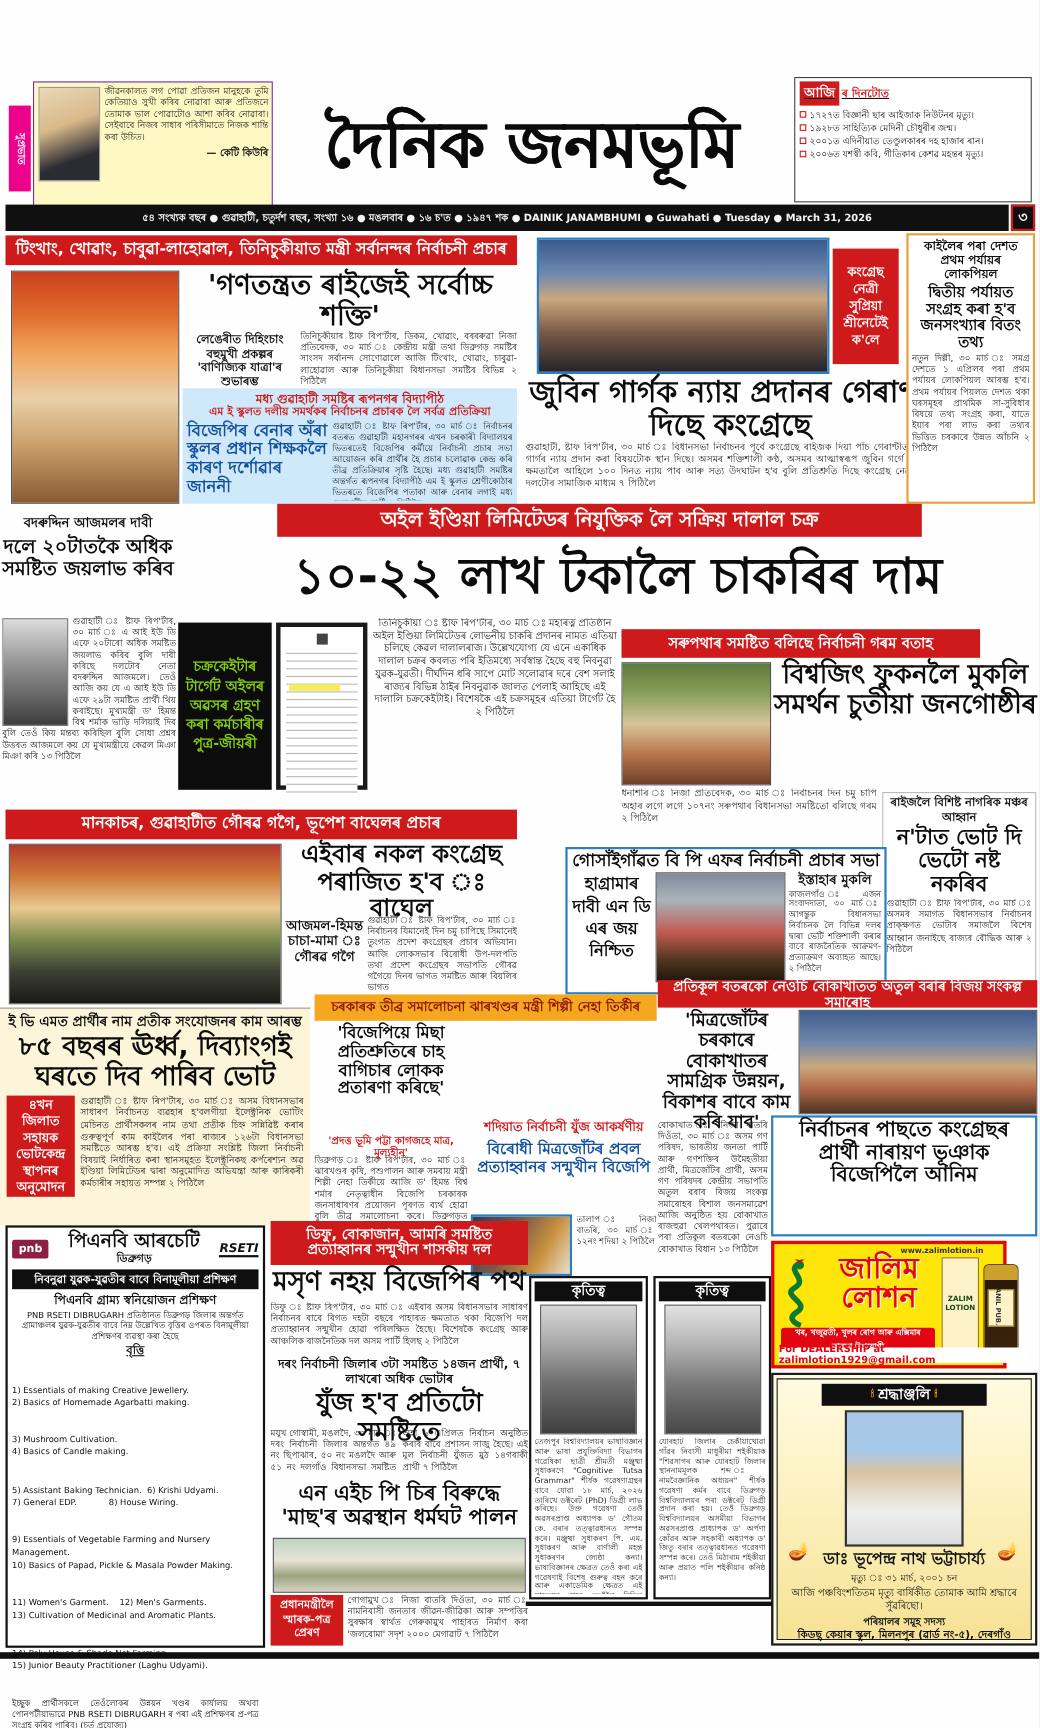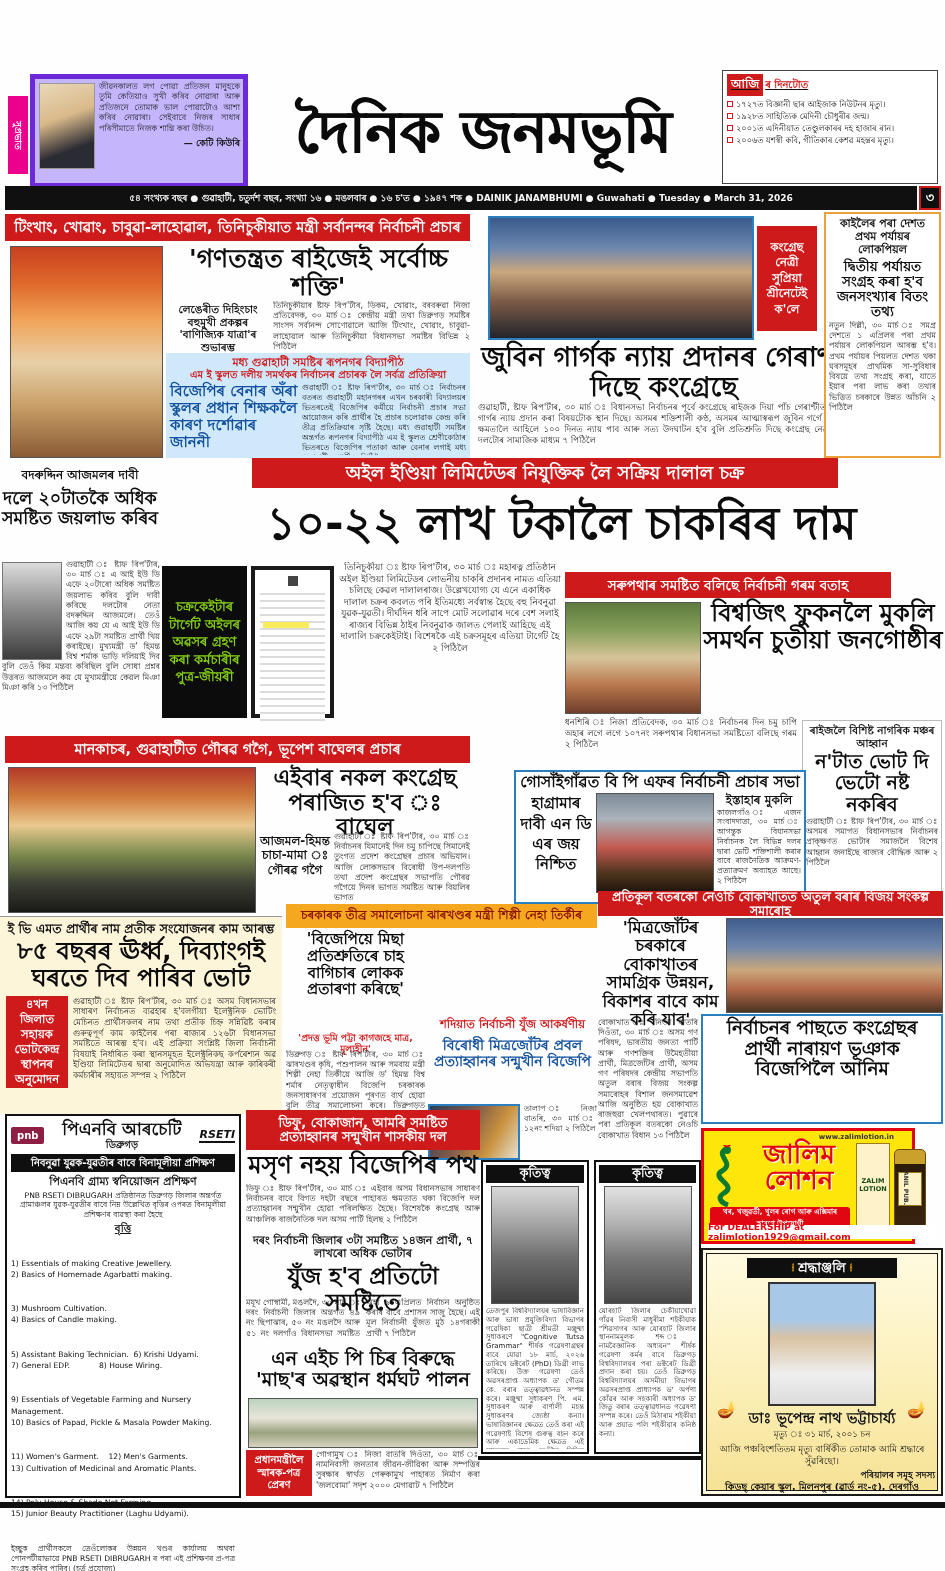--- a/index.html
+++ b/index.html
@@ -16,21 +16,21 @@
   .bluefr{border:2px solid #2a7fc1;}
   .sep{background:#101010;}
 </style>
 </head>
 <body>
 
 <div id="page">
 
   <div class="abs" style="left:8px;top:96px;width:20px;height:78px;background:#ec008c;color:#fff;font-weight:bold;font-size:9px;writing-mode:vertical-rl;text-align:center;line-height:20px;">সুপ্ৰভাত</div>
 
-  <div class="abs" style="left:30px;top:74px;width:218px;height:114px;border:5px solid #6d28d9;padding:3px;background:#c4b5fd;">
+  <div class="abs" style="left:30px;top:74px;width:218px;height:114px;border:1px solid #6d28d9;padding:3px;background:#fef9c3;">
     <div style="float:left;width:56px;height:86px;margin:1px 4px 1px 1px;border:1px solid #999;background:linear-gradient(160deg,#e9d8b8 0%,#d9b98a 40%,#2b2b33 75%);"></div>
     <div style="font-size:8px;line-height:1.3;text-align:justify;color:#222;">জীৱনকালত লগ পোৱা প্ৰতিজন মানুহকে তুমি কেতিয়াও সুখী কৰিব নোৱাৰা আৰু প্ৰতিজনে তোমাক ভাল পোৱাটোও আশা কৰিব নোৱাৰা। সেইবাবে নিজৰ সাধাৰ পৰিসীমাতে নিজক শান্তি কৰা উচিত।</div>
     <div style="font-size:9px;font-weight:bold;text-align:right;margin-top:2px;">— কেটি কিউৰি</div>
   </div>
 
   <div class="abs" style="left:252px;top:84px;width:462px;height:100px;font-size:58px;font-weight:bold;text-align:center;line-height:96px;white-space:nowrap;color:#0a0a0a;text-shadow:1px 0 0 #0a0a0a;">দৈনিক জনমভূমি</div>
 
   <div class="abs" style="left:722px;top:70px;width:216px;height:114px;border:1.5px solid #444;padding:3px 4px;background:#fff;">
     <div style="display:flex;align-items:center;gap:2px;margin-bottom:3px;text-decoration:underline;">
       <span style="background:#cf1a1c;color:#fff;font-weight:bold;font-size:12px;padding:1px 4px;">আজি</span>
@@ -185,21 +185,21 @@
       <span style="color:#ffb300;font-size:9px;">🕯</span>
       <span>শ্ৰদ্ধাঞ্জলি</span>
       <span style="color:#ffb300;font-size:9px;">🕯</span>
     </div>
     <div style="width:108px;height:124px;margin:0 auto;border:2px solid #333;background:linear-gradient(180deg,#a8c8e8 0%,#a8c8e8 30%,#d9c2a2 45%,#efefef 75%,#dcdcdc 100%);"></div>
     <div style="position:absolute;left:14px;top:150px;font-size:16px;color:#c0392b;">🪔</div>
     <div style="position:absolute;right:14px;top:150px;font-size:16px;color:#c0392b;">🪔</div>
     <div class="kick" style="font-size:14.5px;margin-top:4px;">ডাঃ ভূপেন্দ্ৰ নাথ ভট্টাচাৰ্য্য</div>
     <div style="font-size:8.5px;text-align:center;margin-top:1px;">মৃত্যু ঃ ৩১ মাৰ্চ, ২০০১ চন</div>
     <div style="font-size:9px;text-align:center;margin-top:2px;line-height:1.3;">আজি পঞ্চবিংশতিতম মৃত্যু বাৰ্ষিকীত তোমাক আমি শ্ৰদ্ধাৰে সুঁৱৰিছো।</div>
-    <div class="kick" style="font-size:9px;margin-top:2px;text-align:right;">পৰিয়ালৰ সমূহ সদস্য</div>
+    <div class="kick" style="font-size:9px;margin-top:2px;">পৰিয়ালৰ সমূহ সদস্য</div>
     <div class="kick" style="font-size:9.5px;">কিডছ্ কেয়াৰ স্কুল, মিলনপুৰ (ৱাৰ্ড নং-৫), দেৰগাঁও</div>
   </div>
 
   <div class="abs" style="left:5px;top:1114px;width:236px;height:384px;border:2px solid #111;background:#fff;padding:3px 4px;font-size:8px;">
     <div style="display:flex;align-items:center;justify-content:space-between;">
       <div style="background:#8d1f45;color:#fff;font-weight:bold;font-size:10px;padding:3px 6px;border-radius:2px;">pnb</div>
       <div style="text-align:center;">
         <div class="kick" style="font-size:17px;">পিএনবি আৰচেটি</div>
         <div class="kick" style="font-size:10px;">ডিব্ৰুগড়</div>
       </div>

